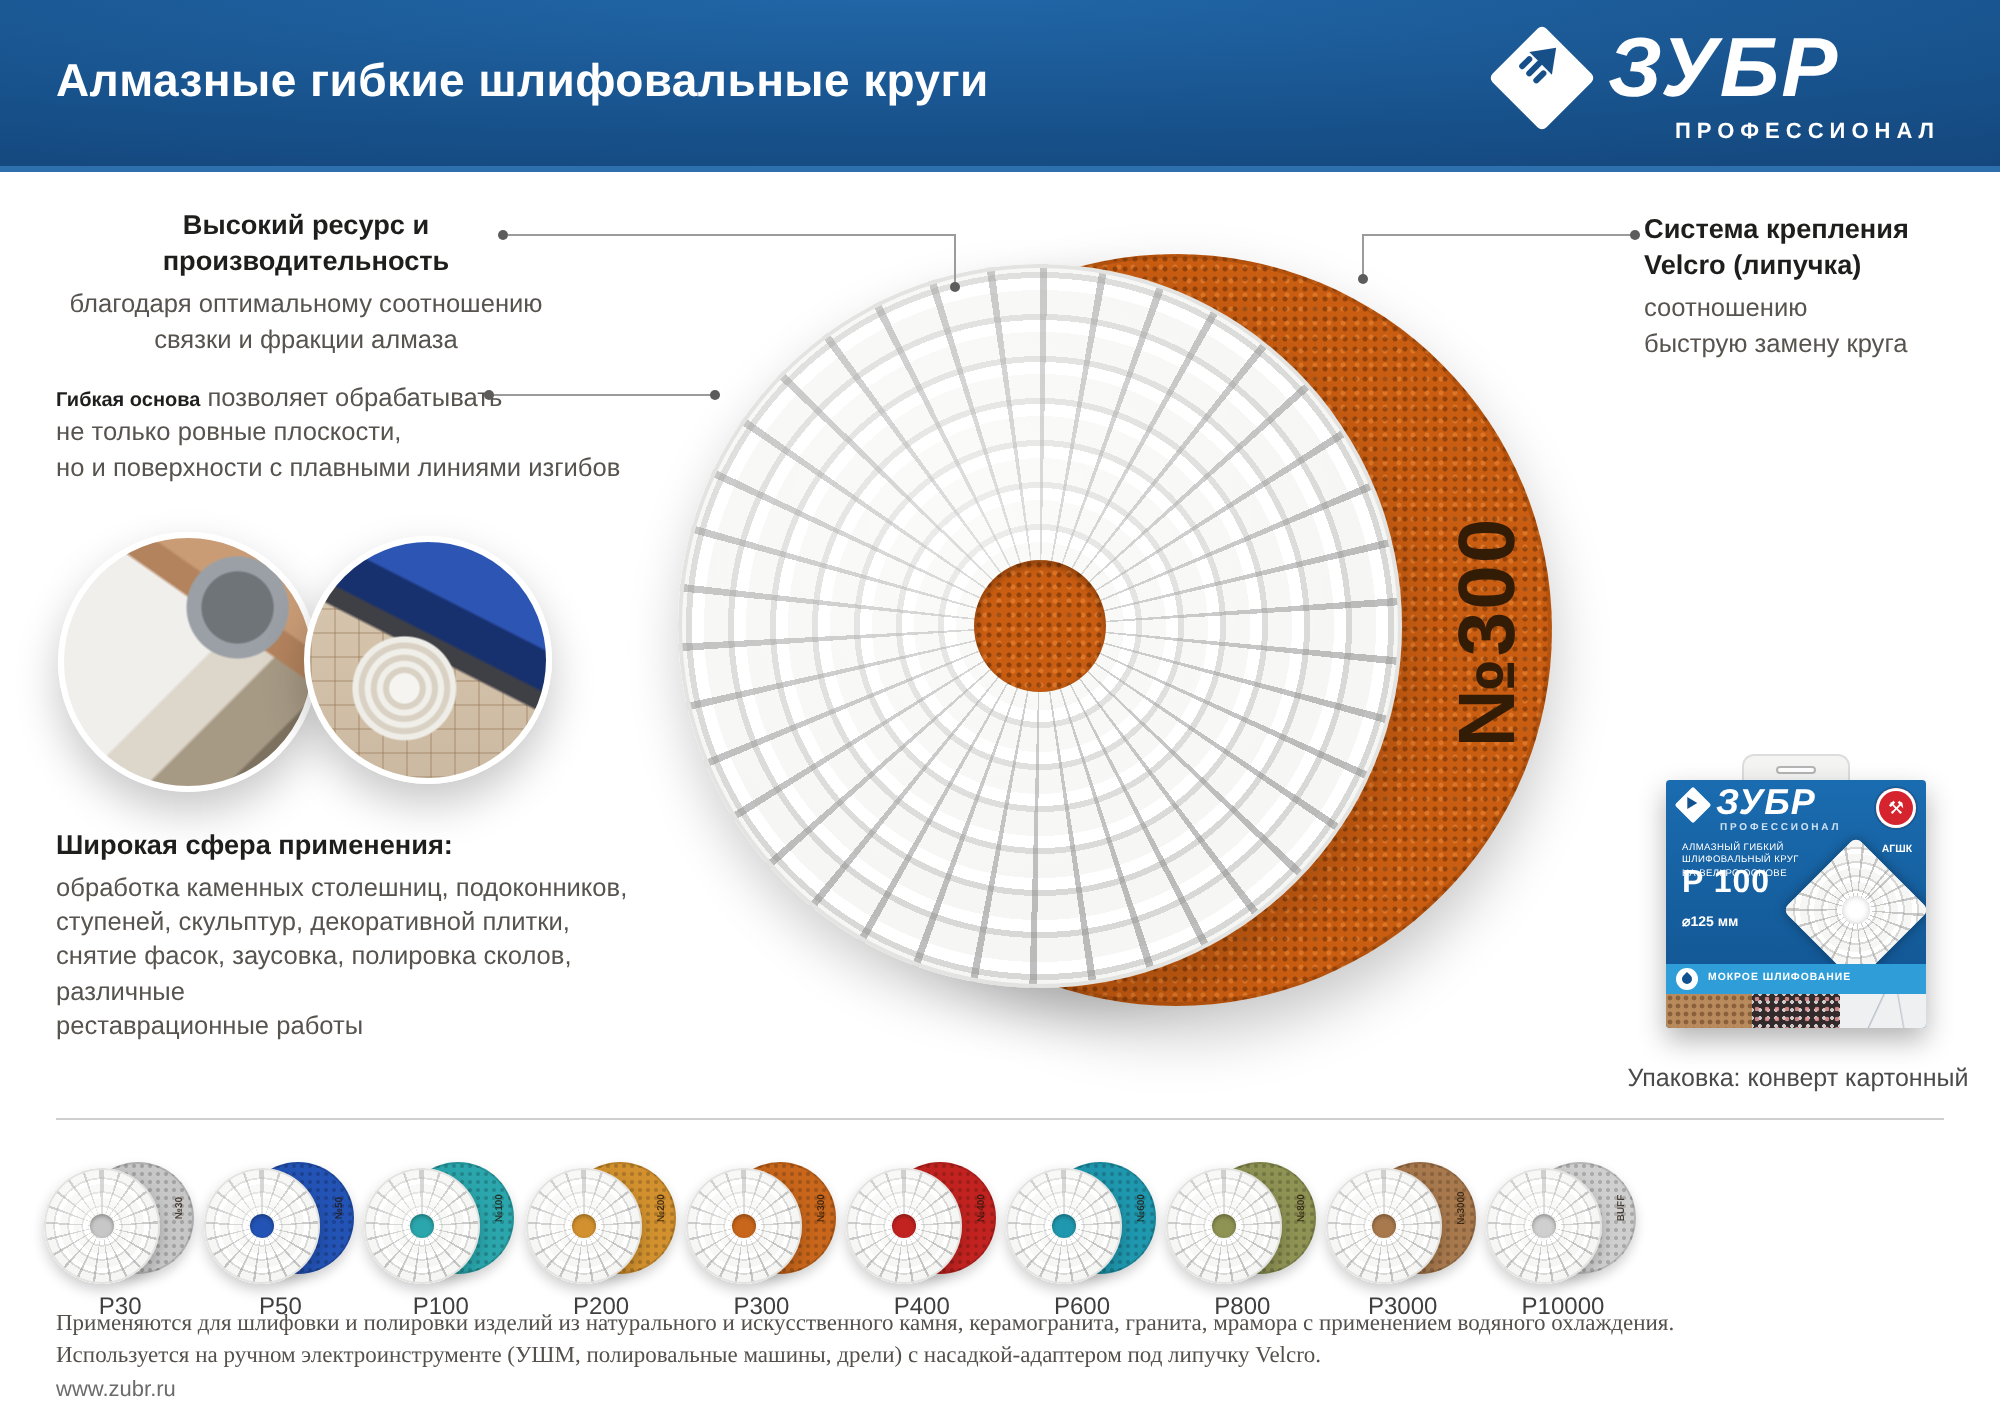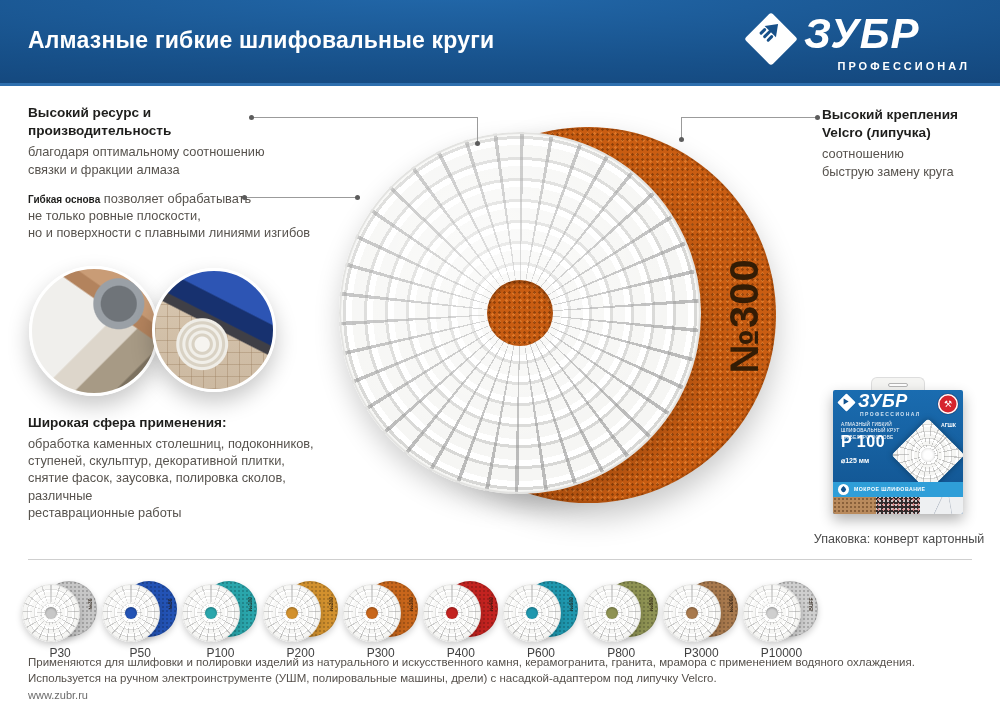--- a/index.html
+++ b/index.html
@@ -18,21 +18,21 @@
   .logo-arrow .tri { position:absolute; right:0; top:0; width:0; height:0; border-top:8px solid transparent; border-bottom:8px solid transparent; border-left:11px solid #175089; }
   .logo-arrow .bar { position:absolute; left:0; height:3px; background:#175089; border-radius:2px; }
   .bar1 { top:1px; width:8px; } .bar2 { top:6px; width:10px; } .bar3 { top:11px; width:8px; }
   .logo-text { position:absolute; left:52px; top:-2px; color:#fff; font-size:42px; font-weight:800; font-style:italic; letter-spacing:1px; }
   .logo-sub { position:absolute; right:2px; top:48px; color:#fff; font-size:11px; font-weight:bold; letter-spacing:3px; }
 
   
   .feat { position:absolute; color:#57534e; font-size:12.8px; line-height:1.34; }
   .feat .t { color:#1e1e1c; font-weight:bold; font-size:13.6px; margin-bottom:3px; }
   .feat .inline-bold { color:#1e1e1c; font-weight:bold; font-size:10px; }
-  .f-dur { left:28px; top:104px; width:250px; }
+  .f-dur { left:28px; top:104px; width:250px;text-align:center; }
   .f-flex { left:28px; top:190px; width:310px; }
   .f-apps { left:28px; top:414px; width:320px; }
   .f-line { left:28px; top:521px; width:330px; }
   .f-velcro { left:822px; top:106px; width:170px; }
 
   
   .photo { position:absolute; border-radius:50%; border:3px solid #fff; box-shadow:0 10px 22px rgba(0,0,0,.22); }
   .photo1 { left:29px; top:266px; width:130px; height:130px;
     background:
       radial-gradient(circle at 70% 28%, #6f7479 0 14%, #9aa0a6 15% 20%, transparent 21%),
@@ -120,21 +120,21 @@
   .mini-face { position:absolute; left:0; bottom:0; width:58px; height:58px; border-radius:50%;
     background-image:
       radial-gradient(circle at 42% 36%, rgba(255,255,255,.5), rgba(255,255,255,0) 60%),
       repeating-conic-gradient(rgba(148,148,148,.5) 0 2.5deg, rgba(255,255,255,0) 2.5deg 17deg),
       repeating-radial-gradient(circle, #ffffff 0 2.4px, #d9d9d7 2.4px 3.3px, #f6f6f4 3.3px 7px);
     box-shadow:0 3px 7px rgba(0,0,0,.2), inset 0 0 0 1px #e2e2e0; }
   .mini-hole { position:absolute; left:23px; top:23px; width:12px; height:12px; border-radius:50%; background:var(--c); box-shadow:inset 0 1px 2px rgba(0,0,0,.3); }
   .mini-label { margin-top:4px; color:#3f3f3f; font-size:12px; }
 
   
-  .foot { position:absolute; left:28px; color:#55504b; font-size:11.5px; }
+  .foot { position:absolute; left:28px; color:#55504b; font-size:11.5px;font-family:Liberation Serif, serif; }
   .foot1 { top:656px; } .foot2 { top:672px; }
   .site { position:absolute; left:28px; top:689px; color:#6b6b6b; font-size:11px; }
 </style>
 </head>
 <body>
 
 <div id="stage">
 
   <div class="header">
     <div class="header-title">Алмазные гибкие шлифовальные круги</div>
@@ -188,21 +188,21 @@
   <div class="dot" style="left:475px; top:141px;"></div>
   <div class="lead" style="left:246px; top:197px; width:112px; height:1px;"></div>
   <div class="dot" style="left:242px; top:195px;"></div>
   <div class="dot" style="left:355px; top:195px;"></div>
   <div class="lead" style="left:681px; top:117px; width:137px; height:1px;"></div>
   <div class="lead" style="left:681px; top:117px; width:1px; height:22px;"></div>
   <div class="dot" style="left:815px; top:115px;"></div>
   <div class="dot" style="left:679px; top:137px;"></div>
 
   <div class="feat f-velcro">
-    <div class="t pre">Высокий крепления
+    <div class="t pre">Система крепления
 Velcro (липучка)</div>
     <div class="pre">соотношению
 быструю замену круга</div>
   </div>
 
   <div class="package">
     <div class="pk-tab">
       <div class="pk-hole"></div>
     </div>
     <div class="pk-card">

